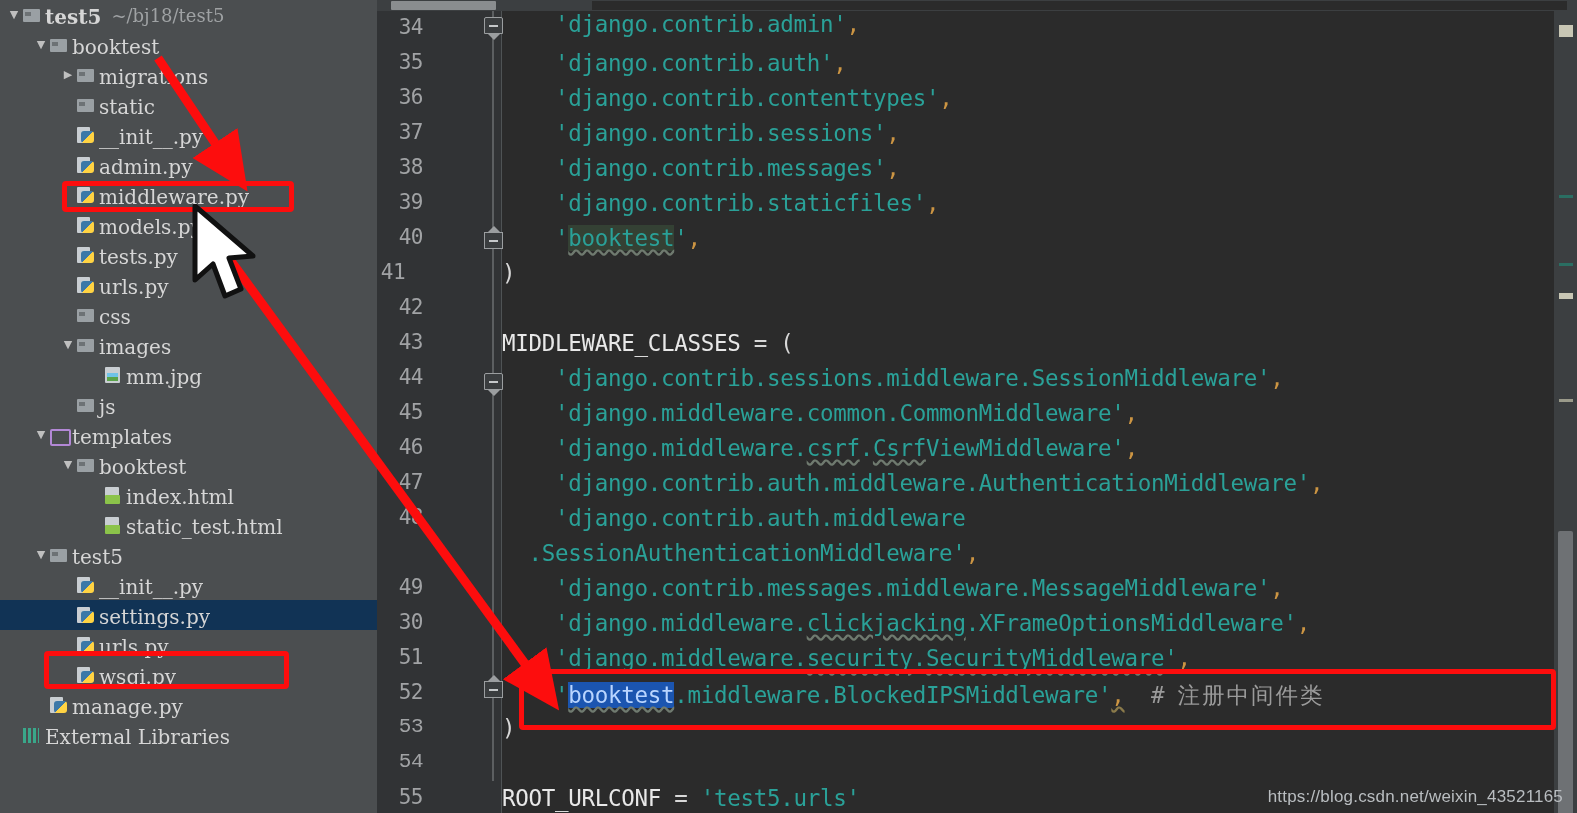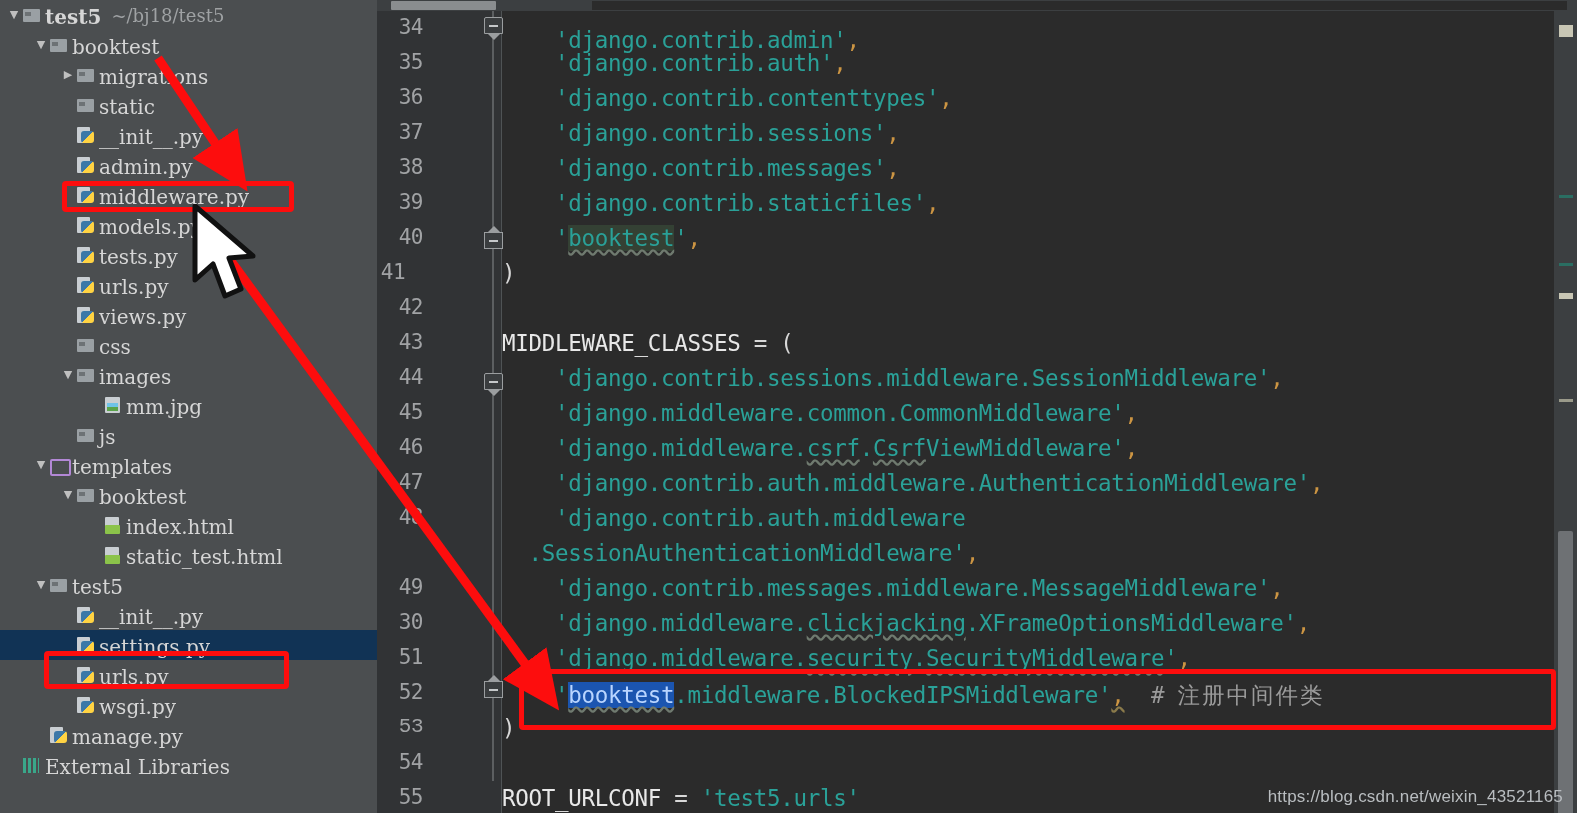--- a/index.html
+++ b/index.html
@@ -256,21 +256,20 @@
         <div class="row bold" style="padding-left: 6px;"><span class="arrow">▼</span><span class="ico folder"></span><span class="label">test5</span><span class="path-suffix">~/bj18/test5</span></div>
         <div class="row" style="padding-left: 33px;"><span class="arrow">▼</span><span class="ico folder"></span><span class="label">booktest</span></div>
         <div class="row" style="padding-left: 60px;"><span class="arrow">▶</span><span class="ico folder"></span><span class="label">migrations</span></div>
         <div class="row" style="padding-left: 60px;"><span class="arrow empty">&nbsp;</span><span class="ico folder"></span><span class="label">static</span></div>
         <div class="row" style="padding-left: 60px;"><span class="arrow empty">&nbsp;</span><span class="ico py"></span><span class="label">__init__.py</span></div>
         <div class="row" style="padding-left: 60px;"><span class="arrow empty">&nbsp;</span><span class="ico py"></span><span class="label">admin.py</span></div>
         <div class="row" style="padding-left: 60px;"><span class="arrow empty">&nbsp;</span><span class="ico py"></span><span class="label">middleware.py</span></div>
         <div class="row" style="padding-left: 60px;"><span class="arrow empty">&nbsp;</span><span class="ico py"></span><span class="label">models.py</span></div>
         <div class="row" style="padding-left: 60px;"><span class="arrow empty">&nbsp;</span><span class="ico py"></span><span class="label">tests.py</span></div>
         <div class="row" style="padding-left: 60px;"><span class="arrow empty">&nbsp;</span><span class="ico py"></span><span class="label">urls.py</span></div>
-        <div class="row" style="padding-left: 60px;"><span class="arrow empty">&nbsp;</span><span class="ico py"></span><span class="label">views.py</span></div>
         <div class="row" style="padding-left: 60px;"><span class="arrow empty">&nbsp;</span><span class="ico folder"></span><span class="label">css</span></div>
         <div class="row" style="padding-left: 60px;"><span class="arrow">▼</span><span class="ico folder"></span><span class="label">images</span></div>
         <div class="row" style="padding-left: 87px;"><span class="arrow empty">&nbsp;</span><span class="ico img"></span><span class="label">mm.jpg</span></div>
         <div class="row" style="padding-left: 60px;"><span class="arrow empty">&nbsp;</span><span class="ico folder"></span><span class="label">js</span></div>
         <div class="row" style="padding-left: 33px;"><span class="arrow">▼</span><span class="ico folder folder-tpl"></span><span class="label">templates</span></div>
         <div class="row" style="padding-left: 60px;"><span class="arrow">▼</span><span class="ico folder"></span><span class="label">booktest</span></div>
         <div class="row" style="padding-left: 87px;"><span class="arrow empty">&nbsp;</span><span class="ico html"></span><span class="label">index.html</span></div>
         <div class="row" style="padding-left: 87px;"><span class="arrow empty">&nbsp;</span><span class="ico html"></span><span class="label">static_test.html</span></div>
         <div class="row" style="padding-left: 33px;"><span class="arrow">▼</span><span class="ico folder"></span><span class="label">test5</span></div>
         <div class="row" style="padding-left: 60px;"><span class="arrow empty">&nbsp;</span><span class="ico py"></span><span class="label">__init__.py</span></div>
@@ -303,34 +302,34 @@
         <div class="lnum" style="top: 354px;">44</div>
         <div class="lnum" style="top: 389px;">45</div>
         <div class="lnum" style="top: 424px;">46</div>
         <div class="lnum" style="top: 459px;">47</div>
         <div class="lnum" style="top: 494px;">48</div>
         <div class="lnum" style="top: 564px;">49</div>
         <div class="lnum" style="top: 599px;">30</div>
         <div class="lnum" style="top: 634px;">51</div>
         <div class="lnum" style="top: 669px;">52</div>
         <div class="lnum" style="top: 704px; font-family: Liberation Mono, monospace;">53</div>
-        <div class="lnum" style="top: 739px;">54</div>
+        <div class="lnum" style="top: 739px; font-family: Liberation Mono, monospace;">54</div>
         <div class="lnum" style="top: 774px;">55</div>
       </div>
     <div id="gutter-sep"></div>
     <div id="fold-rail"></div>
 
     <div class="fold open" style="top:17px"></div>
     <div class="fold close" style="top:232px"></div>
     <div class="fold open" style="top:373px"></div>
     <div class="fold close" style="top:681px"></div>
 
     <div id="code">
 
-      <div class="cline" style="top:16px"><span class="tok-str">    'django.contrib.admin'</span><span class="tok-punc">,</span></div>
+      <div class="cline" style="top:0"><span class="tok-str">    'django.contrib.admin'</span><span class="tok-punc">,</span></div>
       <div class="cline" style="top:39px"><span class="tok-str">    'django.contrib.auth'</span><span class="tok-punc">,</span></div>
       <div class="cline" style="top:74px"><span class="tok-str">    'django.contrib.contenttypes'</span><span class="tok-punc">,</span></div>
       <div class="cline" style="top:109px"><span class="tok-str">    'django.contrib.sessions'</span><span class="tok-punc">,</span></div>
       <div class="cline" style="top:144px"><span class="tok-str">    'django.contrib.messages'</span><span class="tok-punc">,</span></div>
       <div class="cline" style="top:179px"><span class="tok-str">    'django.contrib.staticfiles'</span><span class="tok-punc">,</span></div>
       <div class="cline" style="top:214px"><span class="tok-str">    '</span><span class="tok-str hl-soft squiggle">booktest</span><span class="tok-str">'</span><span class="tok-punc">,</span></div>
       <div class="cline" style="top:249px"><span class="tok-paren">)</span></div>
       <div class="cline" style="top:284px"> </div>
       <div class="cline" style="top:319px"><span class="tok-kw">MIDDLEWARE_CLASSES</span> <span class="tok-op">=</span> <span class="tok-paren">(</span></div>
       <div class="cline" style="top:354px"><span class="tok-str">    'django.contrib.sessions.middleware.SessionMiddleware'</span><span class="tok-punc">,</span></div>

